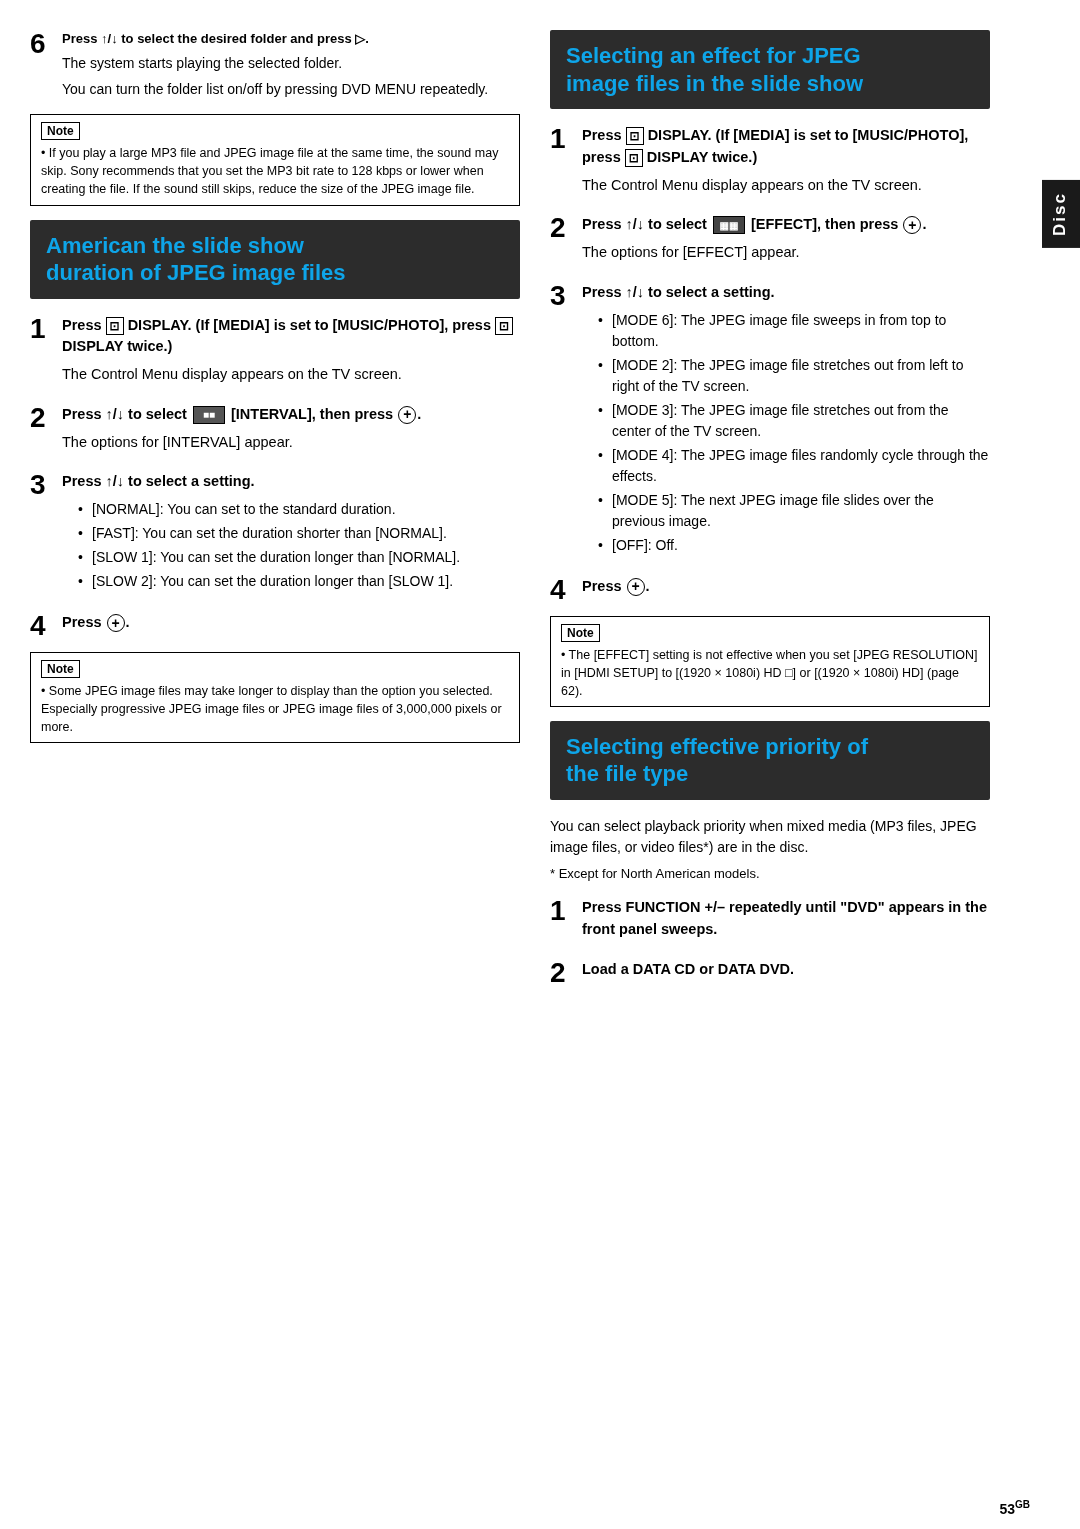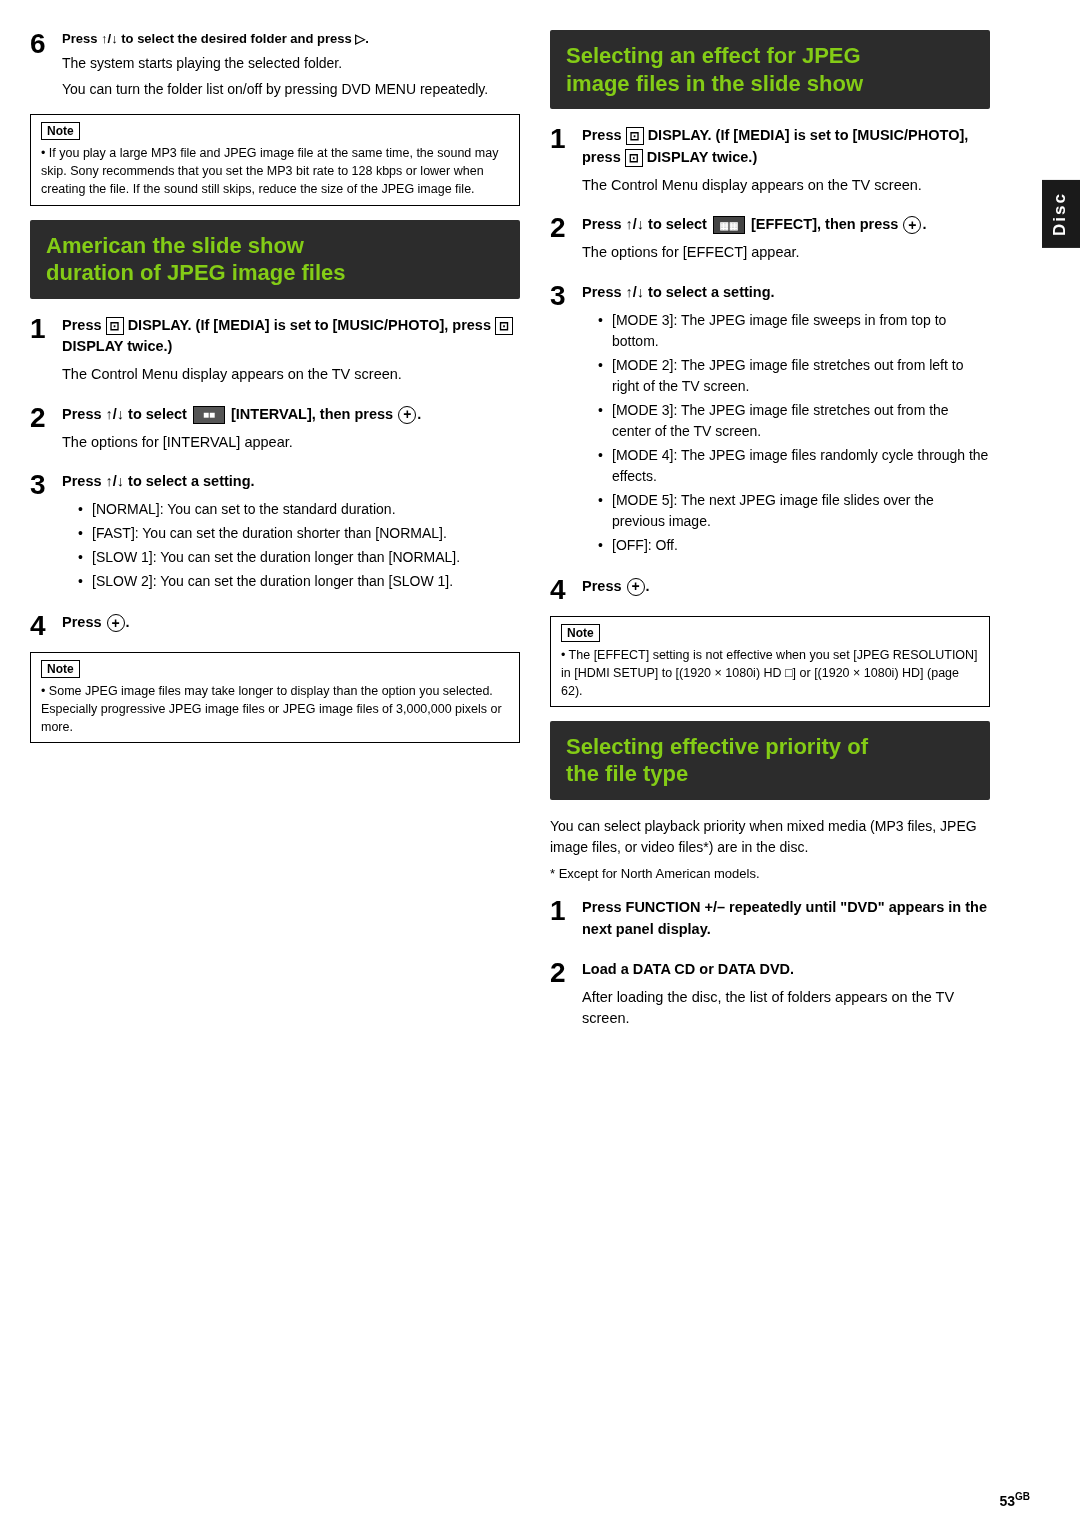--- a/index.html
+++ b/index.html
@@ -53,21 +53,21 @@
 
     .right-col {
       flex: 1;
       max-width: 490px;
       padding-right: 50px;
     }
 
     
     .section-header {
       background: #2c2c2c;
-      color: #84cc16;
+      color: #0ea5e9;
       padding: 12px 16px;
       margin-bottom: 16px;
       border-radius: 2px;
     }
 
     .section-header h2 {
       font-size: 22px;
       font-weight: bold;
       line-height: 1.25;
     }
@@ -207,21 +207,21 @@
       border-radius: 50%;
       font-size: 14px;
       font-weight: bold;
       vertical-align: middle;
       margin: 0 1px;
     }
 
     
     .page-number {
       position: absolute;
-      bottom: 20px;
+      bottom: 12px;
       right: 50px;
       font-size: 14px;
       font-weight: bold;
     }
 
     .superscript {
       font-size: 10px;
       vertical-align: super;
     }
   </style>
@@ -323,21 +323,21 @@
           <p><strong>Press ↑/↓ to select <span class="icon-box" style="background:#444;">▦▦</span> [EFFECT], then press <span class="circle-plus">+</span>.</strong></p>
           <p class="step-desc">The options for [EFFECT] appear.</p>
         </div>
       </div>
 
       <div class="step">
         <div class="step-number">3</div>
         <div class="step-content">
           <p><strong>Press ↑/↓ to select a setting.</strong></p>
           <ul class="bullet-list">
-            <li>[MODE 3]: The JPEG image file sweeps in from top to bottom.</li>
+            <li>[MODE 6]: The JPEG image file sweeps in from top to bottom.</li>
             <li>[MODE 2]: The JPEG image file stretches out from left to right of the TV screen.</li>
             <li>[MODE 3]: The JPEG image file stretches out from the center of the TV screen.</li>
             <li>[MODE 4]: The JPEG image files randomly cycle through the effects.</li>
             <li>[MODE 5]: The next JPEG image file slides over the previous image.</li>
             <li>[OFF]: Off.</li>
           </ul>
         </div>
       </div>
 
       <div class="step">
@@ -358,29 +358,28 @@
           <span>the file type</span>
         </h2>
       </div>
 
       <p style="font-size:14px; line-height:1.5; margin-bottom:6px;">You can select playback priority when mixed media (MP3 files, JPEG image files, or video files*) are in the disc.</p>
       <p style="font-size:13px; line-height:1.5; margin-bottom:14px;">* Except for North American models.</p>
 
       <div class="step">
         <div class="step-number">1</div>
         <div class="step-content">
-          <p><strong>Press FUNCTION +/– repeatedly until "DVD" appears in the next panel display.</strong></p>
+          <p><strong>Press FUNCTION +/– repeatedly until "DVD" appears in the front panel sweeps.</strong></p>
         </div>
       </div>
 
       <div class="step">
         <div class="step-number">2</div>
         <div class="step-content">
           <p><strong>Load a DATA CD or DATA DVD.</strong></p>
-          <p class="step-desc">After loading the disc, the list of folders appears on the TV screen.</p>
         </div>
       </div>
 
     </div>
   </div>
 
   <div class="page-number">
     <span>53</span><span class="superscript">GB</span>
   </div>
 

